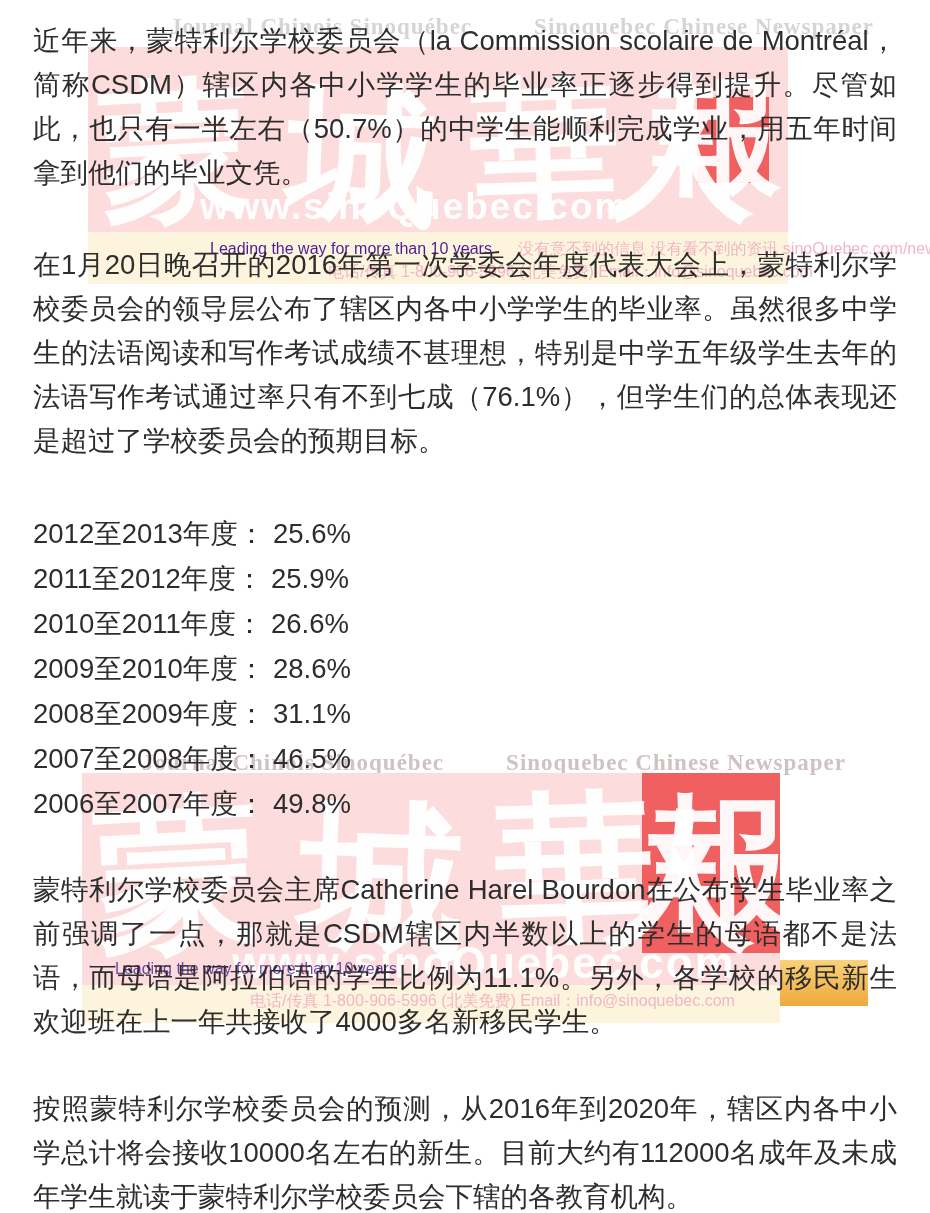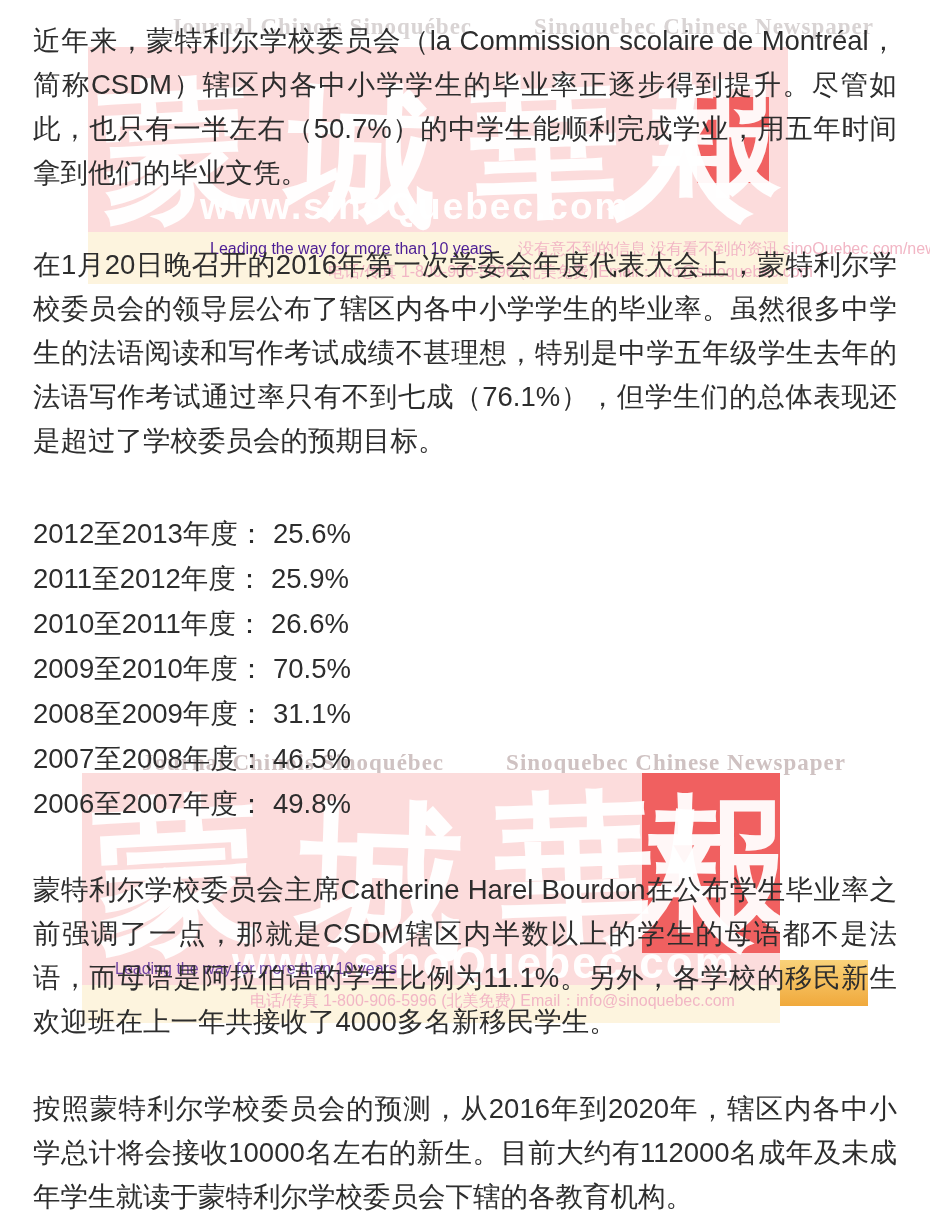--- a/index.html
+++ b/index.html
@@ -129,21 +129,21 @@
 </div>
 
 <div class="article">
   <p class="para-1">近年来，蒙特利尔学校委员会（la Commission scolaire de Montréal，简称CSDM）辖区内各中小学学生的毕业率正逐步得到提升。尽管如此，也只有一半左右（50.7%）的中学生能顺利完成学业，用五年时间拿到他们的毕业文凭。</p>
   <p class="para-2">在1月20日晚召开的2016年第一次学委会年度代表大会上，蒙特利尔学校委员会的领导层公布了辖区内各中小学学生的毕业率。虽然很多中学生的法语阅读和写作考试成绩不甚理想，特别是中学五年级学生去年的法语写作考试通过率只有不到七成（76.1%），但学生们的总体表现还是超过了学校委员会的预期目标。</p>
 
   <div class="rate-list">
     <p>2012至2013年度： 25.6%</p>
     <p>2011至2012年度： 25.9%</p>
     <p>2010至2011年度： 26.6%</p>
-    <p>2009至2010年度： 70.5%</p>
+    <p>2009至2010年度： 28.6%</p>
     <p>2008至2009年度： 31.1%</p>
     <p>2007至2008年度： 46.5%</p>
     <p>2006至2007年度： 49.8%</p>
   </div>
 
   <p class="para-4">蒙特利尔学校委员会主席Catherine Harel Bourdon在公布学生毕业率之前强调了一点，那就是CSDM辖区内半数以上的学生的母语都不是法语，而母语是阿拉伯语的学生比例为11.1%。另外，各学校的移民新生欢迎班在上一年共接收了4000多名新移民学生。</p>
   <p class="para-5">按照蒙特利尔学校委员会的预测，从2016年到2020年，辖区内各中小学总计将会接收10000名左右的新生。目前大约有112000名成年及未成年学生就读于蒙特利尔学校委员会下辖的各教育机构。</p>
 </div>
 
 </body></html>

